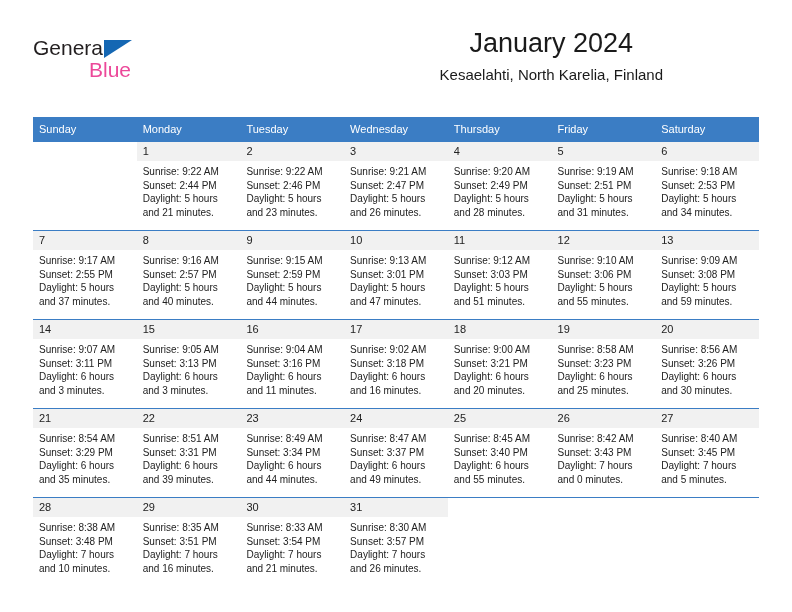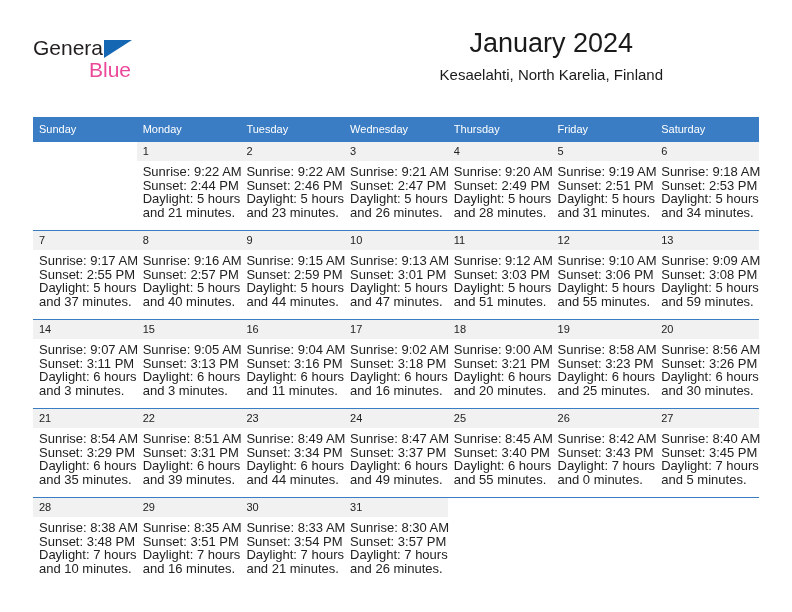--- a/index.html
+++ b/index.html
@@ -118,21 +118,21 @@
     color: #222222;
     padding: 3px 0 3px 6px;
     height: 13px;
     line-height: 13px;
   }
   .cell.empty .daynum {
     background: transparent;
   }
   .info {
     padding: 4px 6px 0 6px;
-    font-size: 13px;
+    font-size: 10px;
     line-height: 13.6px;
     color: #222222;
   }
   .info div {
     white-space: nowrap;
   }
 </style>
 </head>
 <body>
 

